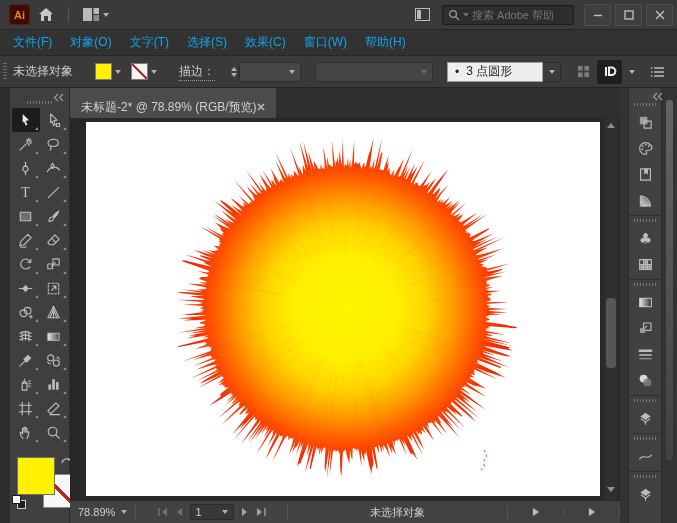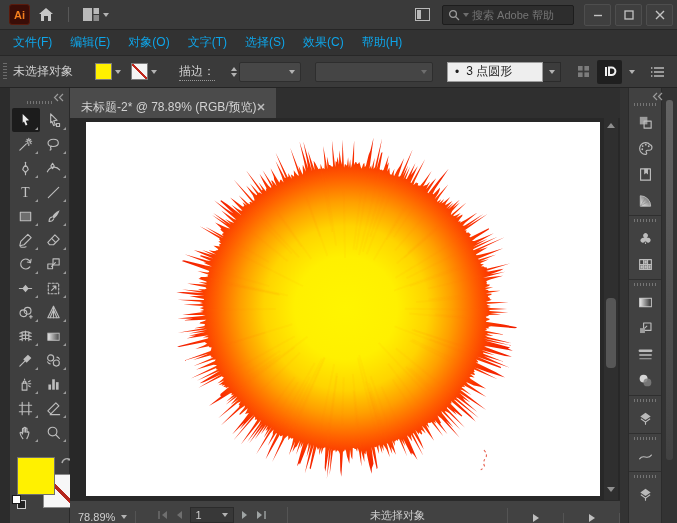--- a/index.html
+++ b/index.html
@@ -85,21 +85,21 @@
   #artboard{position:absolute;left:16px;top:4px;width:514px;height:374px;background:#fff;overflow:hidden}
   #vscroll{position:absolute;right:2px;top:0;width:14px;height:382px;background:#2f2f2f}
   #vscroll .thumb{position:absolute;left:2px;top:180px;width:10px;height:70px;background:#565656;border-radius:4px}
   #vscroll .arr{position:absolute;left:3px;width:8px;height:8px}
   #vscroll .arr.up{top:5px}#vscroll .arr.dn{bottom:5px}
   .tri-up{width:0;height:0;border-left:4px solid transparent;border-right:4px solid transparent;border-bottom:5px solid #8f8f8f}
   .tri-dn{width:0;height:0;border-left:4px solid transparent;border-right:4px solid transparent;border-top:5px solid #8f8f8f}
 
   
   #statusbar{position:absolute;left:70px;top:500px;width:550px;height:23px;background:#424242;
-    border-top:1px solid #2a2a2a;display:flex;align-items:flex-end;color:#cfcfcf;font-size:11px}
+    border-top:1px solid #2a2a2a;display:flex;align-items:center;color:#cfcfcf;font-size:11px}
   .sb-sec{display:flex;align-items:center;justify-content:center;gap:6px;border-right:1px solid #545454;padding:0 8px}
   #zoom-sec{width:66px;justify-content:space-between}
   #nav-sec{width:152px;gap:7px}
   .ab-field{width:44px;height:16px;background:#383838;border:1px solid #2b2b2b;display:flex;
     align-items:center;justify-content:space-between;padding:0 5px}
   #mode-sec{flex:1}
   .sb-btn{width:56px}
 
   
   #dock{position:absolute;left:620px;top:88px;width:57px;height:435px;background:#333}
@@ -166,25 +166,25 @@
       <div class="win-btn">
         <svg width="10" height="10" viewBox="0 0 10 10">
             <path d="M1 1 L9 9 M9 1 L1 9" stroke="#c3c3c3" stroke-width="1.4"></path>
           </svg>
       </div>
     </div>
   </div>
 
   <div id="menubar">
       <div class="menu-item">文件(F)</div>
-      <div class="menu-item">编辑(E)</div>
       <div class="menu-item">对象(O)</div>
       <div class="menu-item">文字(T)</div>
       <div class="menu-item">选择(S)</div>
       <div class="menu-item">效果(C)</div>
+      <div class="menu-item">窗口(W)</div>
       <div class="menu-item">帮助(H)</div>
     </div>
 
   <div id="controlbar">
     <div class="cgrip"></div>
     <span id="no-selection">未选择对象</span>
     <div class="swatch-wrap">
       <div class="sw fill"></div>
       <span class="chev"></span>
     </div>

